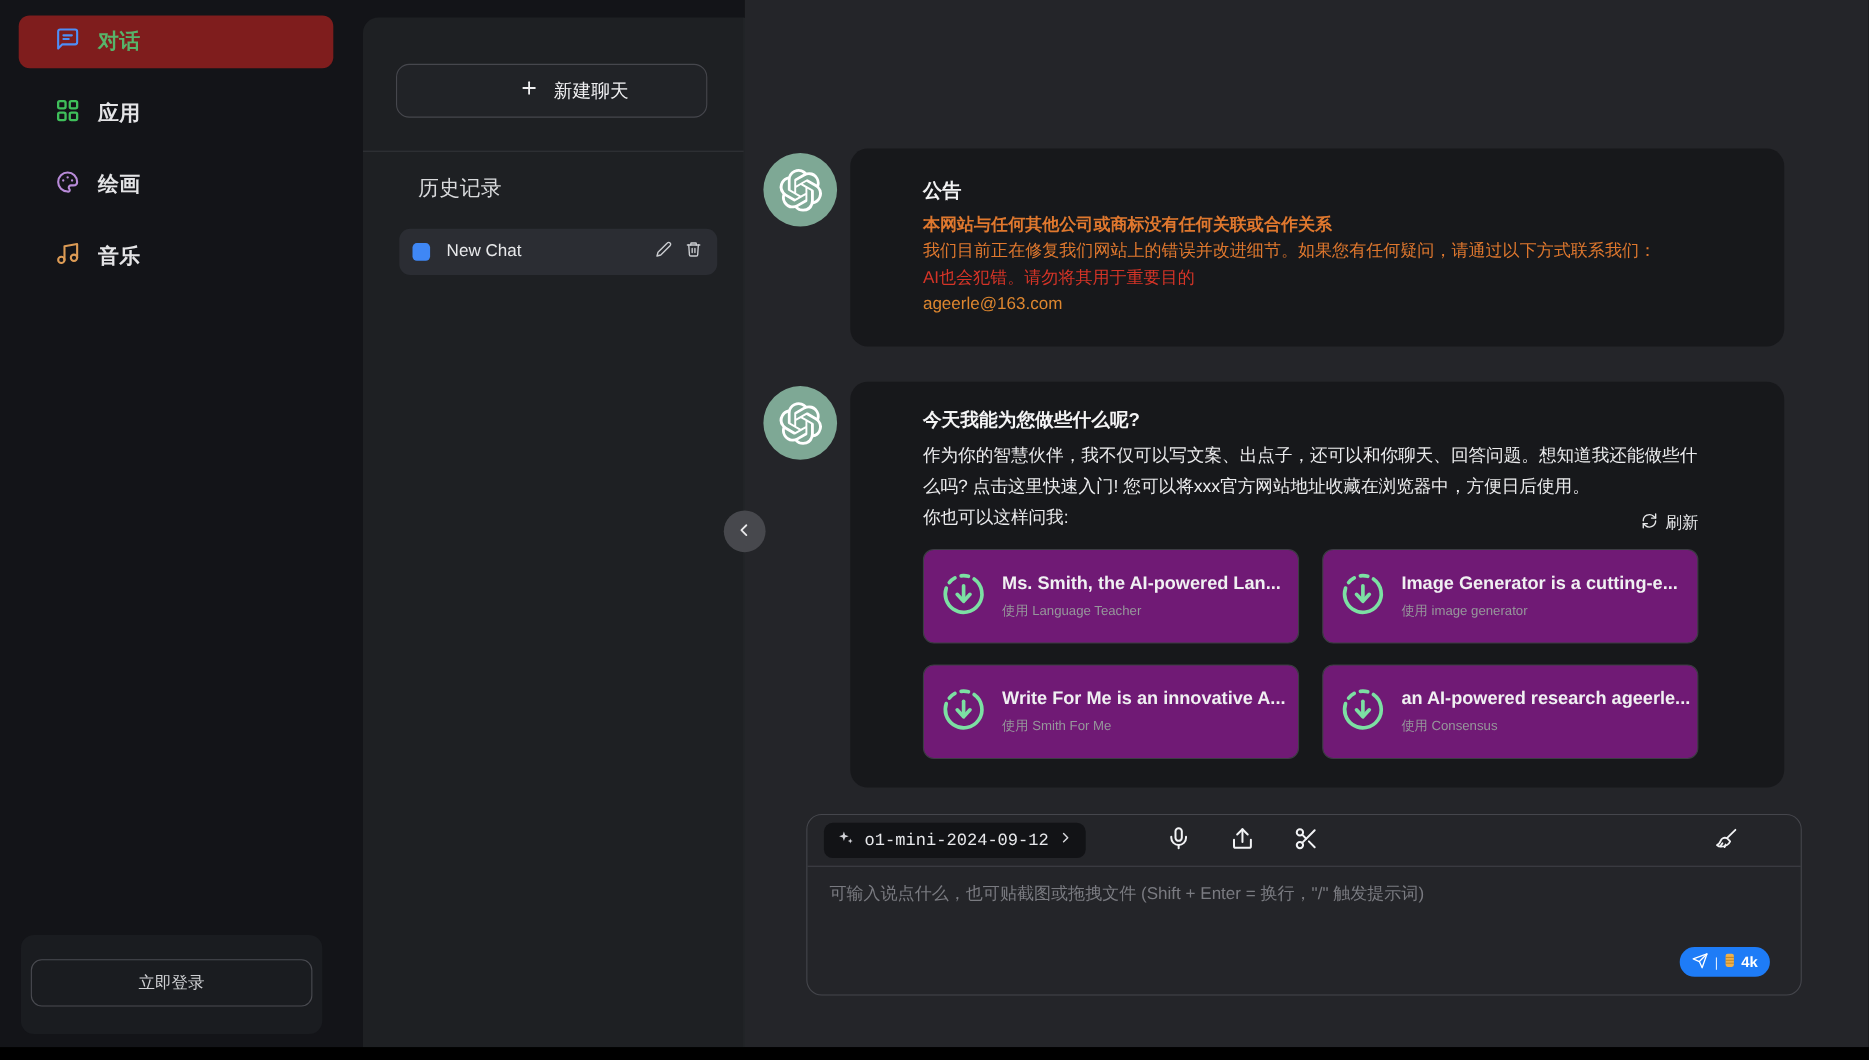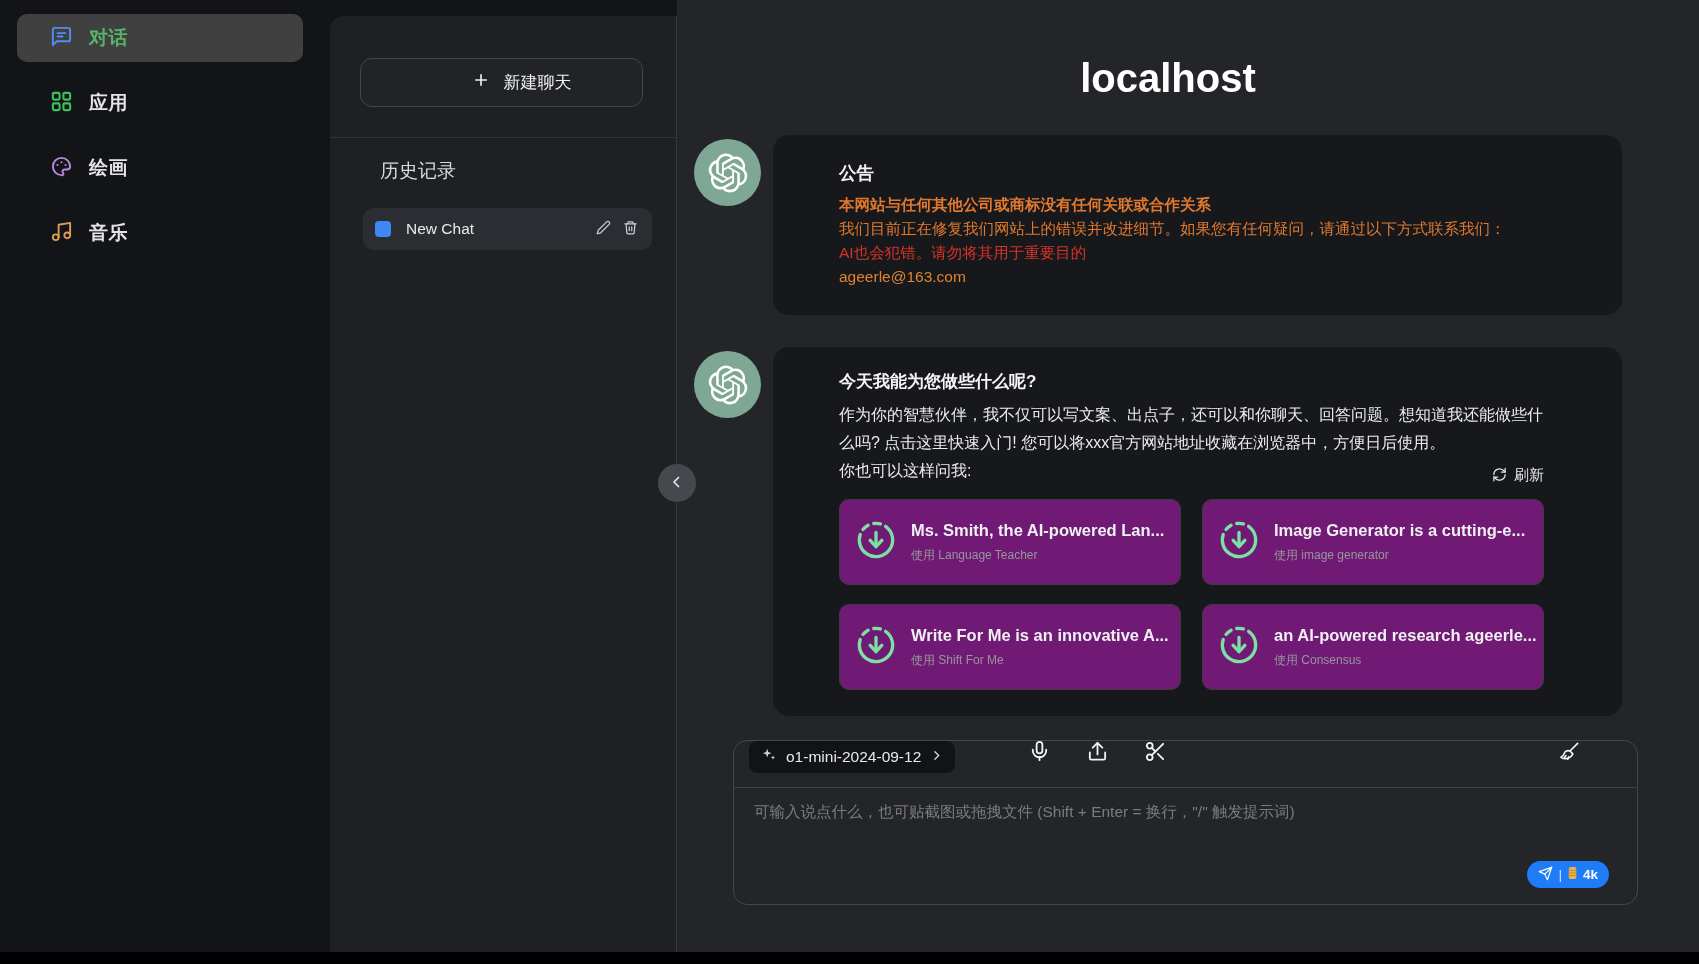--- a/index.html
+++ b/index.html
@@ -6,21 +6,21 @@
   html,body { background:#000; }
   body { font-family:"Liberation Sans","DejaVu Sans",sans-serif; }
   .frame { position:relative; width:1699px; height:964px; background:#0a0a0b; overflow:hidden; }
   .footer-strip { position:absolute; left:0; right:0; bottom:0; height:12px; background:#000; }
 
   
   .sidebar { position:absolute; left:0; top:0; width:330px; bottom:12px; background:#131418; }
   .nav { position:absolute; left:17px; top:14px; right:27px; }
   .nav-item { display:flex; align-items:center; gap:16px; height:48px; padding-left:33px;
               border-radius:10px; margin-bottom:17px; cursor:pointer; }
-  .nav-item.active { background:#404040; }
+  .nav-item.active { background:#7f1d1d; }
   .nav-item .label { font-size:19px; font-weight:600; color:#e4e4e6; letter-spacing:.5px; }
   .nav-item.active .label { color:#57b46a; }
   .nav-item svg { width:23px; height:23px; }
   .login-card { position:absolute; left:19px; width:274px; bottom:12px; height:90px;
                 background:#1a1c20; border-radius:12px; padding:22px 9px 25px 9px; }
   .login-btn { width:100%; height:43px; background:transparent; border:1px solid #4a4b51;
                border-radius:10px; color:#cfd0d3; font-size:15px; cursor:pointer;
                font-family:inherit; }
 
   
@@ -73,22 +73,22 @@
   .card { height:86px; background:#701a75; border:1px solid #3c3d43; border-radius:10px;
           display:flex; align-items:center; gap:15px; padding:0 12px 0 16px; cursor:pointer; }
   .card svg { width:40px; height:40px; flex:0 0 auto; }
   .card .c-title { color:#f0f0f2; font-size:16.5px; font-weight:600; line-height:22px;
                    white-space:nowrap; overflow:hidden; }
   .card .c-sub { color:#96979b; font-size:12px; line-height:22px; margin-top:3px; white-space:nowrap; }
 
   
   .composer { position:absolute; left:56px; top:740px; width:905px; height:165px;
               border:1px solid #45464c; border-radius:14px; }
-  .toolbar { height:47px; border-bottom:1px solid #3f4046; display:flex; 
-             padding:0 0 0 15px; }
+  .toolbar { height:47px; border-bottom:1px solid #3f4046; display:flex; align-items:center;
+             padding:0 0 0 15px;font-family:Liberation Mono, monospace; }
   .model-chip { height:32px; background:#121316; border:none; border-radius:8px; display:flex;
                 align-items:center; gap:9px; padding:0 12px; color:#e8e9ec; font-size:15.5px;
                 cursor:pointer; font-family:inherit; }
   .model-chip svg.spark { width:16px; height:16px; }
   .model-chip svg.chev { width:13px; height:13px; }
   .tb-icon { background:none; border:none; cursor:pointer; display:flex; align-items:center;
              justify-content:center; width:24px; height:24px; }
   .tb-icon svg { width:23px; height:23px; }
   .i-mic { margin-left:72px; } .i-up { margin-left:34px; } .i-cut { margin-left:34px; }
   .i-broom { margin-left:auto; margin-right:56px; }
@@ -154,20 +154,23 @@
               <path d="M9 18V5l12-2v13"></path>
               <circle cx="6" cy="18" r="3"></circle>
               <circle cx="18" cy="16" r="3"></circle>
             </svg>
         </span>
         <span class="label">音乐</span>
       </div>
 
     </nav>
 
+    <div class="login-card">
+      <button class="login-btn">立即登录</button>
+    </div>
   </aside>
 
   <section class="chatlist">
     <div class="panel-bg">
       <button class="new-chat-btn">
         <span>
           <svg width="18" height="18" viewBox="0 0 24 24" fill="none" stroke="#f0f0f2" stroke-width="2.2" stroke-linecap="round">
               <path d="M12 5v14"></path>
               <path d="M5 12h14"></path>
             </svg>
@@ -201,21 +204,20 @@
 
   <button class="collapse-btn">
     <span>
       <svg width="18" height="18" viewBox="0 0 24 24" fill="none" stroke="#e8e8ea" stroke-width="2.2" stroke-linecap="round" stroke-linejoin="round">
           <polyline points="14 6 8 12 14 18"></polyline>
         </svg>
     </span>
   </button>
 
   <main class="main">
-    <h1 class="page-title">localhost</h1>
 
     <div class="msg msg1">
       <div class="avatar">
         <svg viewBox="-1 -1 26 26" fill="#ffffff">
             <path d="M22.2819 9.8211a5.9847 5.9847 0 0 0-.5157-4.9108 6.0462 6.0462 0 0 0-6.5098-2.9A6.0651 6.0651 0 0 0 4.9807 4.1818a5.9847 5.9847 0 0 0-3.9977 2.9 6.0462 6.0462 0 0 0 .7427 7.0966 5.98 5.98 0 0 0 .511 4.9107 6.051 6.051 0 0 0 6.5146 2.9001A5.9847 5.9847 0 0 0 13.2599 24a6.0557 6.0557 0 0 0 5.7718-4.2058 5.9894 5.9894 0 0 0 3.9977-2.9001 6.0557 6.0557 0 0 0-.7475-7.073zM13.2599 22.4301a4.4755 4.4755 0 0 1-2.8764-1.0408l.1419-.0804 4.7783-2.7582a.7948.7948 0 0 0 .3927-.6813v-6.7369l2.02 1.1686a.071.071 0 0 1 .038.052v5.5826a4.504 4.504 0 0 1-4.4945 4.4944zm-9.6607-4.1254a4.4708 4.4708 0 0 1-.5346-3.0137l.142.0852 4.783 2.7582a.7712.7712 0 0 0 .7806 0l5.8428-3.3685v2.3324a.0804.0804 0 0 1-.0332.0615L9.74 19.9502a4.4992 4.4992 0 0 1-6.1408-1.6464zM2.3408 7.8956a4.485 4.485 0 0 1 2.3655-1.9728V11.6a.7664.7664 0 0 0 .3879.6765l5.8144 3.3543-2.0201 1.1685a.0757.0757 0 0 1-.071 0l-4.8303-2.7865A4.504 4.504 0 0 1 2.3408 7.8956zm16.5963 3.8558L13.1038 8.364 15.1192 7.2a.0757.0757 0 0 1 .071 0l4.8303 2.7913a4.4944 4.4944 0 0 1-.6765 8.1042v-5.6772a.79.79 0 0 0-.407-.667zm2.0107-3.0231l-.142-.0852-4.7735-2.7818a.7759.7759 0 0 0-.7854 0L9.409 9.2297V6.8974a.0662.0662 0 0 1 .0284-.0615l4.8303-2.7866a4.4992 4.4992 0 0 1 6.6802 4.66zM8.3065 12.863l-2.02-1.1638a.0804.0804 0 0 1-.038-.0567V6.0742a4.4992 4.4992 0 0 1 7.3757-3.4537l-.142.0805L8.704 5.459a.7948.7948 0 0 0-.3927.6813zm1.0976-2.3654l2.602-1.4998 2.6069 1.4998v2.9994l-2.5974 1.4997-2.6067-1.4997z"></path>
           </svg>
       </div>
       <div class="bubble bubble1">
         <div class="b1-title">公告</div>
         <div class="b1-line ln-orange-bold">本网站与任何其他公司或商标没有任何关联或合作关系</div>
@@ -282,21 +284,21 @@
             <div class="card">
               <span>
                 <svg viewBox="0 0 24 24" fill="none" stroke="#7ce0a3" stroke-width="2" stroke-linecap="round" stroke-linejoin="round">
                     <circle cx="12" cy="12" r="10" stroke-dasharray="44 3.5 4 3.5 4 3.8" transform="rotate(-55 12 12)"></circle>
                     <path d="M12 7.5v7.5"></path>
                     <path d="m8.5 12.2 3.5 3.8 3.5-3.8"></path>
                   </svg>
               </span>
               <span>
                 <div class="c-title">Write For Me is an innovative A...</div>
-                <div class="c-sub">使用 Shift For Me</div>
+                <div class="c-sub">使用 Smith For Me</div>
               </span>
             </div>
 
             <div class="card">
               <span>
                 <svg viewBox="0 0 24 24" fill="none" stroke="#7ce0a3" stroke-width="2" stroke-linecap="round" stroke-linejoin="round">
                     <circle cx="12" cy="12" r="10" stroke-dasharray="44 3.5 4 3.5 4 3.8" transform="rotate(-55 12 12)"></circle>
                     <path d="M12 7.5v7.5"></path>
                     <path d="m8.5 12.2 3.5 3.8 3.5-3.8"></path>
                   </svg>

